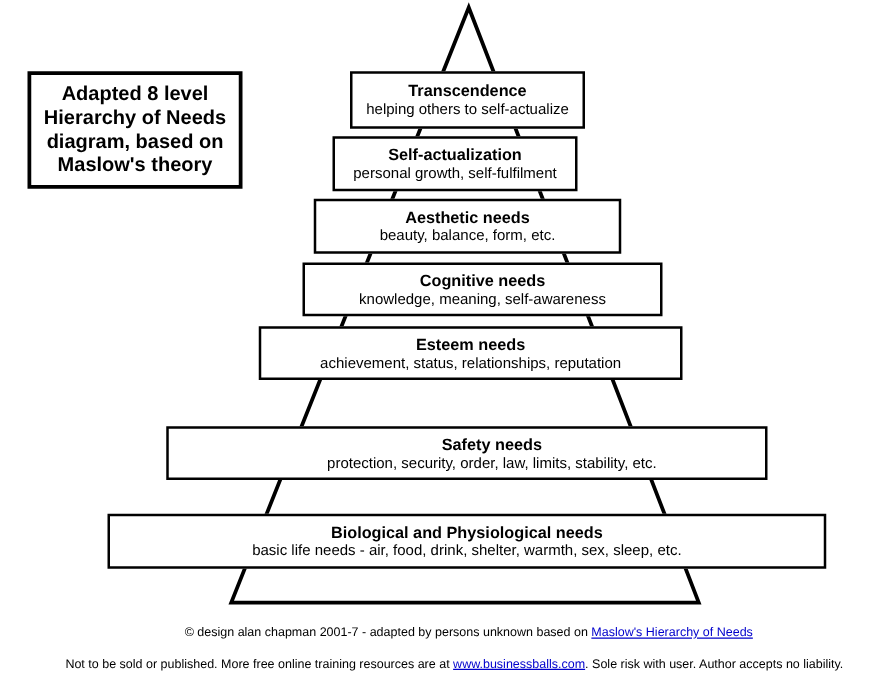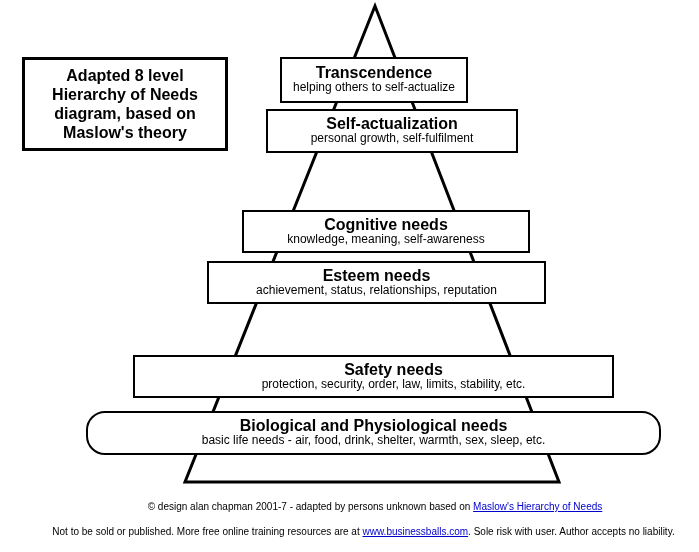--- a/index.html
+++ b/index.html
@@ -17,21 +17,21 @@
   }
   .pyramid-svg {
     position: absolute;
     left: 0; top: 0;
     width: 699px; height: 552px;
     z-index: 1;
   }
   .title-box {
     position: absolute;
     left: 22px; top: 57px;
-    width: 206px; height: 94px;
+    width: 172px; height: 94px;
     border: 3px solid #000000;
     background: #ffffff;
     z-index: 3;
     display: flex;
     flex-direction: column;
     justify-content: center;
     align-items: center;
   }
   .title-box .tline {
     font-weight: bold;
@@ -45,39 +45,39 @@
     border: 2px solid #000000;
     background: #ffffff;
     z-index: 2;
     display: flex;
     flex-direction: column;
     justify-content: center;
     align-items: center;
   }
   .level-box .level-title {
     font-weight: bold;
-    font-size: 16px;
+    font-size: 13px;
     line-height: 15px;
     white-space: nowrap;
     text-align: center;
   }
   .level-box .level-desc {
     font-size: 12px;
     line-height: 15px;
     white-space: nowrap;
     text-align: left;
   }
   .lv0 { top: 57px;  left: 280px; width: 188px; height: 46px; }
-  .lv1 { top: 109px; left: 266px; width: 252px; height: 44px; }
+  .lv1 { top: 109px; left: 266px; width: 196px; height: 44px; }
   .lv2 { top: 159px; left: 251px; width: 246px; height: 44px; }
   .lv3 { top: 210px; left: 230px; width: 288px; height: 43px; margin-left: 12px; }
   .lv4 { top: 261px; left: 207px; width: 339px; height: 43px; }
   .lv5 { top: 311px; left: 168px; width: 412px; height: 43px; }
-  .lv6 { top: 355px; left: 133px; width: 481px; height: 43px; padding-left: 40px; }
-  .lv7 { top: 411px; left: 86px;  width: 575px; height: 44px; border-radius: 19px; }
+  .lv6 { top: 341px; left: 133px; width: 481px; height: 43px; padding-left: 40px; }
+  .lv7 { top: 411px; left: 86px;  width: 575px; height: 44px; }
   .footer-line {
     position: absolute;
     font-size: 10px;
     line-height: 13px;
     text-align: center;
     white-space: nowrap;
     z-index: 2;
   }
   .footer-line-1 { top: 500px; left: 50px; width: 650px; }
   .footer-line-2 { top: 525px; left: 0px;  width: 699px; padding-left: 28px; }
@@ -104,20 +104,24 @@
   </div>
 
   <div class="level-box lv0">
     <div class="level-title">Transcendence</div>
     <div class="level-desc">helping others to self-actualize</div>
   </div>
   <div class="level-box lv1">
     <div class="level-title">Self-actualization</div>
     <div class="level-desc">personal growth, self-fulfilment</div>
   </div>
+  <div class="level-box lv2">
+    <div class="level-title">Aesthetic needs</div>
+    <div class="level-desc">beauty, balance, form, etc.</div>
+  </div>
   <div class="level-box lv3">
     <div class="level-title">Cognitive needs</div>
     <div class="level-desc">knowledge, meaning, self-awareness</div>
   </div>
   <div class="level-box lv4">
     <div class="level-title">Esteem needs</div>
     <div class="level-desc">achievement, status, relationships, reputation</div>
   </div>
   <div class="level-box lv6">
     <div class="level-title">Safety needs</div>

